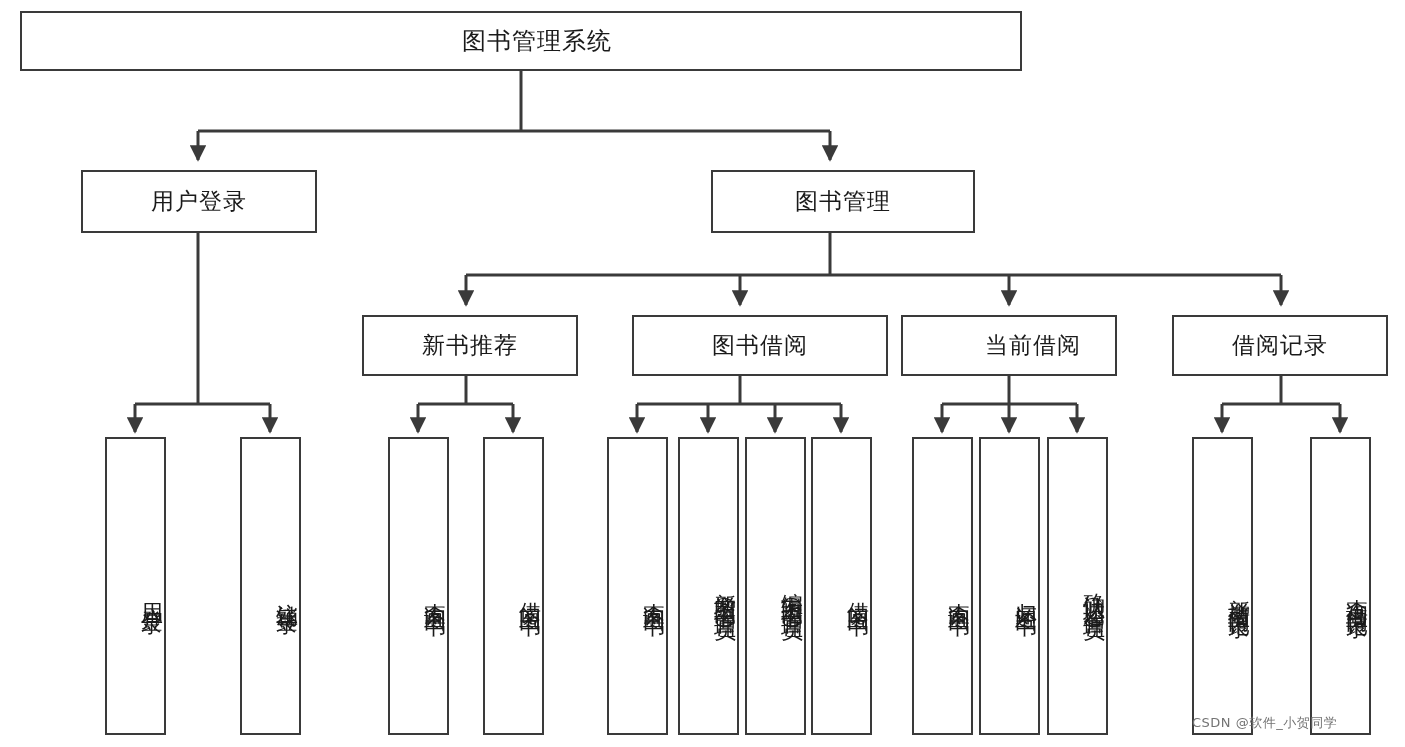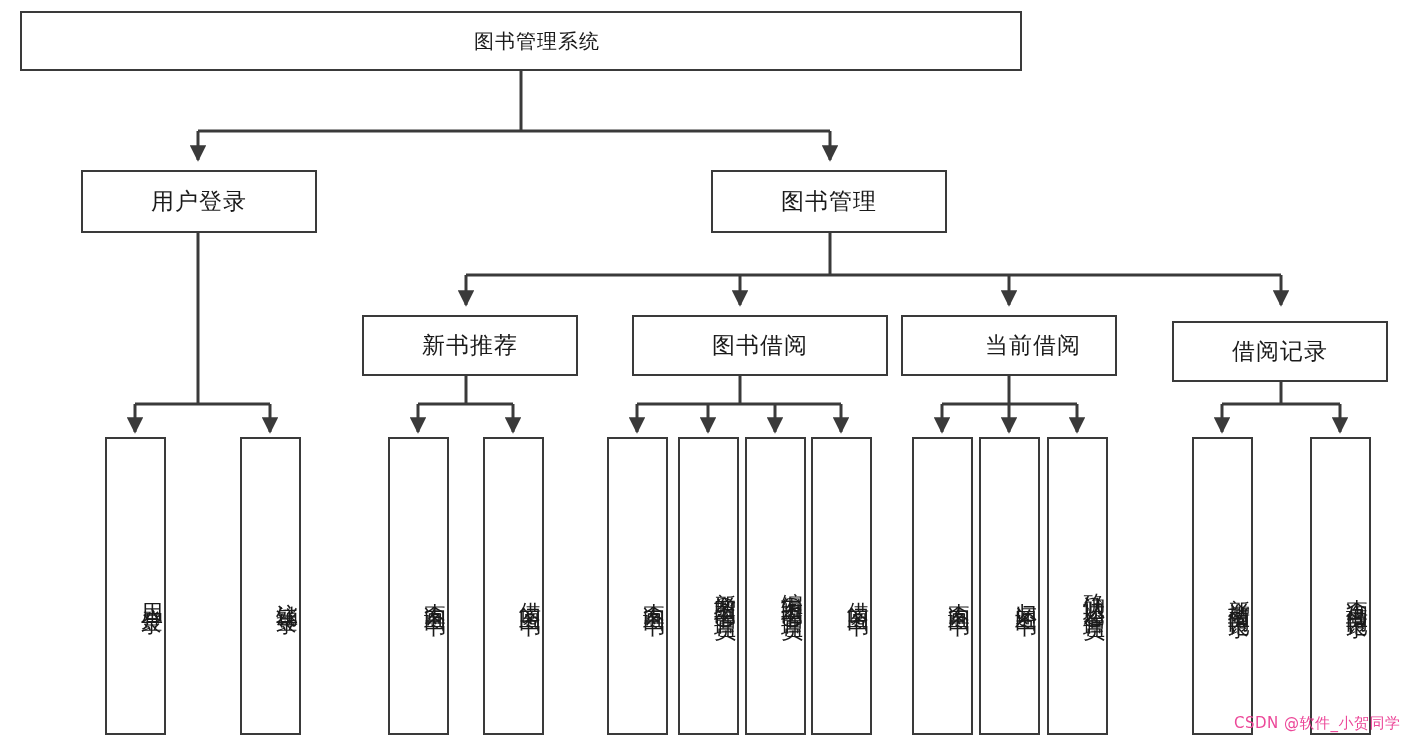--- a/index.html
+++ b/index.html
@@ -35,46 +35,45 @@
     align-items: center;
     justify-content: center;
     color: #1a1a1a;
   }
   .node.horizontal {
     font-size: 23px;
     letter-spacing: 1px;
     line-height: 1.2;
   }
   .node.root {
-    font-size: 20px;
+    font-size: 24px;
     padding-left: 32px;
   }
   .node.vertical {
     writing-mode: vertical-rl;
     text-orientation: upright;
     align-items: flex-start;
     justify-content: center;
     padding-top: 14px;
     font-size: 22px;
     letter-spacing: 4px;
     line-height: 1.05;
   }
   .node.vertical .vlabel {
     writing-mode: vertical-rl;
     text-orientation: upright;
     white-space: nowrap;
   }
   .watermark {
     position: absolute;
-    color: #ec4899;
-    font-size: 15px;
+    color: #737373;
+    font-size: 13px;
     letter-spacing: 0.5px;
     white-space: nowrap;
     user-select: none;
-    margin-left: 42px;
   }
 </style>
 </head>
 <body>
 
 <div id="canvas">
 
   <svg id="connectors" viewBox="0 0 1405 747" xmlns="http://www.w3.org/2000/svg">
     <defs>
       <marker id="arrow" viewBox="0 0 10 10" refX="9" refY="5" markerWidth="5.5" markerHeight="5.5" orient="auto-start-reverse">
@@ -126,34 +125,34 @@
     </g>
   </svg>
 
   <div class="node horizontal root" style="left:20px; top:11px; width:1002px; height:60px;">
     <span>图书管理系统</span>
   </div>
 
   <div class="node horizontal" style="left:81px; top:170px; width:236px; height:63px;">
     <span>用户登录</span>
   </div>
-  <div class="node horizontal" style="left:711px; top:170px; width:236px; height:63px;">
+  <div class="node horizontal" style="left:711px; top:170px; width:264px; height:63px;">
     <span>图书管理</span>
   </div>
 
   <div class="node horizontal" style="left:362px; top:315px; width:216px; height:61px;">
     <span>新书推荐</span>
   </div>
   <div class="node horizontal" style="left:632px; top:315px; width:256px; height:61px;">
     <span>图书借阅</span>
   </div>
   <div class="node horizontal" style="left:901px; top:315px; width:216px; height:61px;padding-left:48px;">
     <span>当前借阅</span>
   </div>
-  <div class="node horizontal" style="left:1172px; top:315px; width:216px; height:61px;margin-top:6px;">
+  <div class="node horizontal" style="left:1172px; top:315px; width:216px; height:61px;">
     <span>借阅记录</span>
   </div>
 
   <div class="node vertical" style="left:105px; top:437px; width:61px; height:298px;">
     <span class="vlabel">用户登录</span>
   </div>
   <div class="node vertical" style="left:240px; top:437px; width:61px; height:298px;">
     <span class="vlabel">注销登录</span>
   </div>
 

